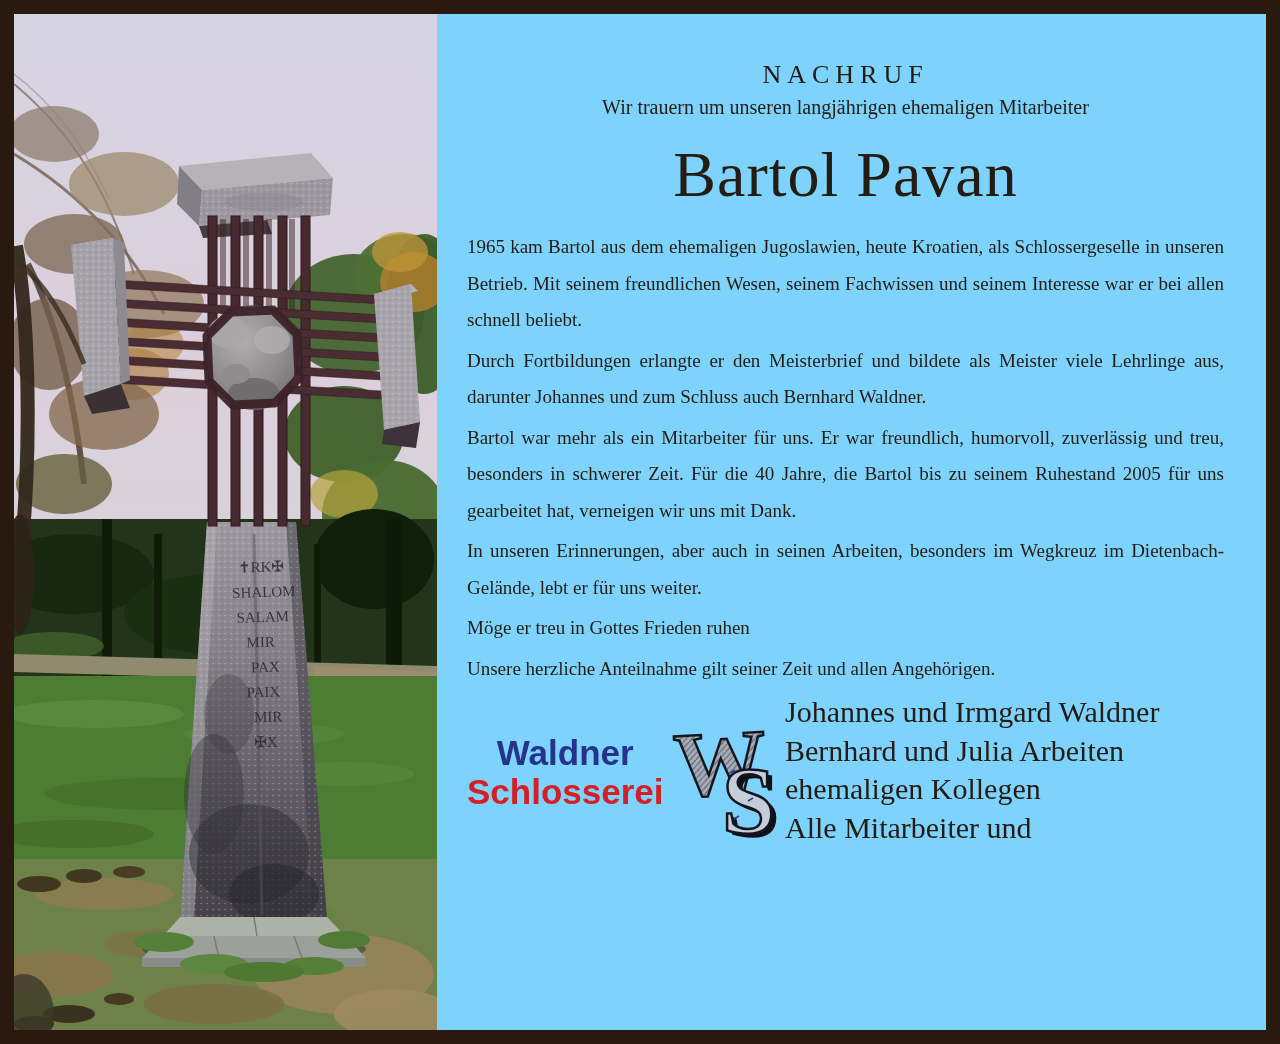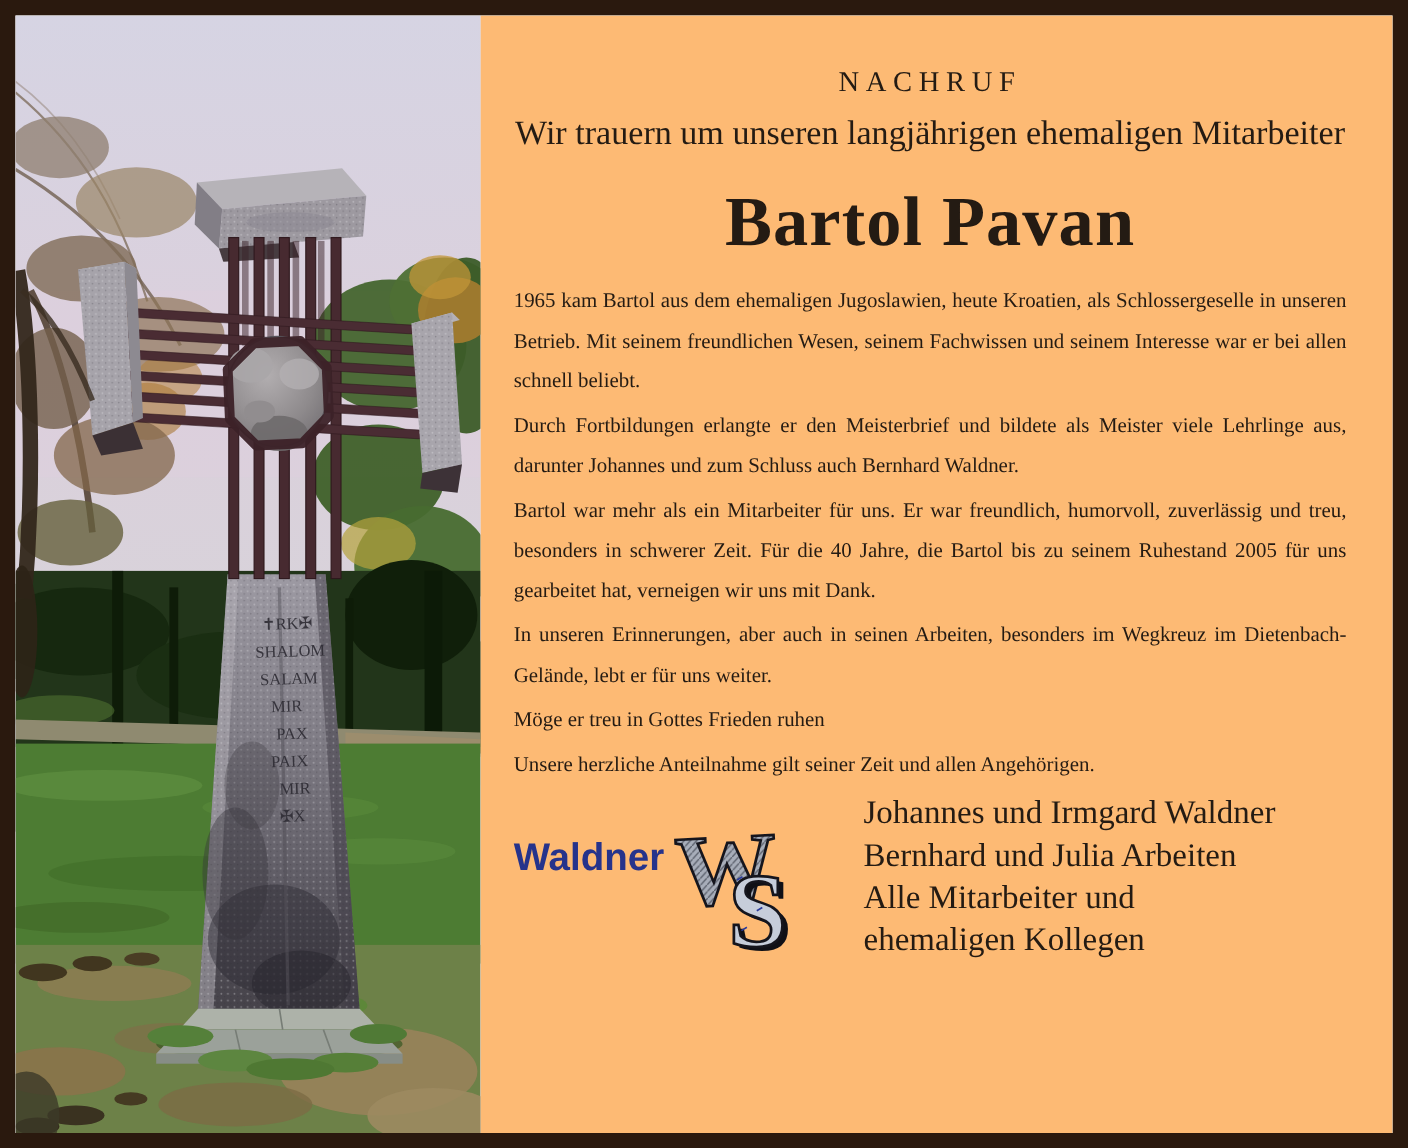--- a/index.html
+++ b/index.html
@@ -4,32 +4,32 @@
 <style>
   html,body{margin:0;padding:0;background:#1b120a;}
   .page{
     width:1280px;height:1044px;box-sizing:border-box;
     border:14px solid #2a190e;background:#fffdf8;
     display:flex;overflow:hidden;position:relative;
   }
   .photo-pane{width:423px;height:1016px;flex:none;overflow:hidden;background:#d7d5e2;}
   .photo-pane svg{display:block;}
   .content-pane{
-    flex:1;box-sizing:border-box;background:#fdba74;
+    flex:1;box-sizing:border-box;background:#7dd3fc;
     padding:30px 42px 4px 30px;
     font-family:"Liberation Serif", serif;color:#241b13;
   }
   .kicker{
     text-align:center;font-size:26px;letter-spacing:6px;
     margin-top:16px;font-weight:normal;
   }
-  .intro{text-align:center;font-size:31px;margin-top:14px;line-height:34px;}
+  .intro{text-align:center;font-size:20px;line-height:34px;}
   .deceased{
-    text-align:center;font-size:64px;font-weight:bold;letter-spacing:1px;
-    margin:28px 0 18px 0;line-height:72px;
+    text-align:center;font-size:64px;font-weight:normal;letter-spacing:1px;
+    margin:15px 0 18px 0;line-height:72px;
   }
   p.body{
     font-size:19px;line-height:36.5px;margin:0 0 4px 0;
     text-align:justify;
   }
   p.body.left{text-align:left;}
   .closing-row{display:flex;margin-top:6px;align-items:flex-start;}
   .logo-block{width:318px;flex:none;display:flex;align-items:flex-start;margin-top:40px;text-align:center;}
   .logo-words{
     font-family:"Liberation Sans", sans-serif;font-weight:bold;
@@ -271,20 +271,21 @@
     <p class="body">Durch Fortbildungen erlangte er den Meisterbrief und bildete als Meister viele Lehrlinge aus, darunter Johannes und zum Schluss auch Bernhard Waldner.</p>
     <p class="body">Bartol war mehr als ein Mitarbeiter für uns. Er war freundlich, humorvoll, zuverlässig und treu, besonders in schwerer Zeit. Für die 40 Jahre, die Bartol bis zu seinem Ruhestand 2005 für uns gearbeitet hat, verneigen wir uns mit Dank.</p>
     <p class="body">In unseren Erinnerungen, aber auch in seinen Arbeiten, besonders im Wegkreuz im Dietenbach-Gelände, lebt er für uns weiter.</p>
     <p class="body left">Möge er treu in Gottes Frieden ruhen</p>
     <p class="body left">Unsere herzliche Anteilnahme gilt seiner Zeit und allen Angehörigen.</p>
 
     <div class="closing-row">
       <div class="logo-block">
         <div class="logo-words">
           <div class="logo-line1">Waldner</div>
+          <div class="logo-line2">Schlosserei</div>
         </div>
         <svg class="monogram" viewBox="0 0 130 136" width="130" height="136">
           <g font-family="Liberation Serif, serif" font-weight="bold">
             <text x="14" y="84" font-size="92" fill="url(#hatchW)" stroke="#15151d" stroke-width="2.5" transform="rotate(-3 50 50)">W</text>
             <text x="62" y="122" font-size="96" fill="#101016" transform="translate(5,4)">S</text>
             <text x="62" y="122" font-size="96" fill="#c6cdda" stroke="#15151d" stroke-width="2.5">S</text>
           </g>
           <defs>
             <pattern id="hatchW" width="6" height="6" patternUnits="userSpaceOnUse">
               <rect width="6" height="6" fill="#a7adb9"></rect>
@@ -294,18 +295,18 @@
           <g stroke="#2a3a9a" stroke-width="1.5">
             <path d="M70,62 l5,-3"></path>
             <path d="M88,90 l5,-3"></path>
             <path d="M74,108 l5,-3"></path>
           </g>
         </svg>
       </div>
       <div class="signatures">
         <div>Johannes und Irmgard Waldner</div>
         <div>Bernhard und Julia Arbeiten</div>
+        <div>ehemaligen Kollegen</div>
         <div>Alle Mitarbeiter und</div>
-        <div>ehemaligen Kollegen</div>
       </div>
     </div>
   </div>
 </div>
 
 </body></html>

